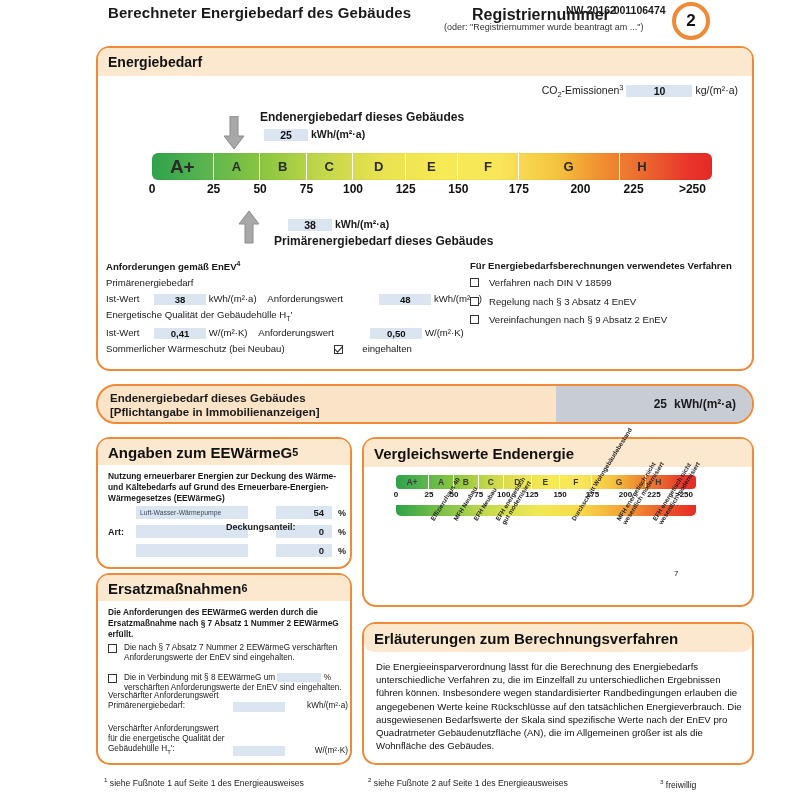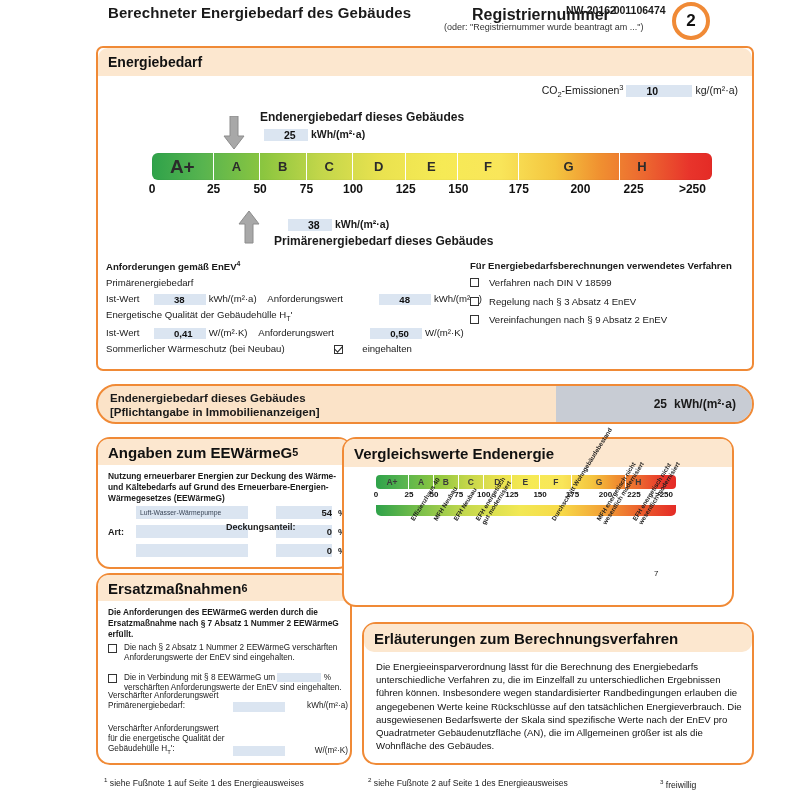--- a/index.html
+++ b/index.html
@@ -25,22 +25,22 @@
     font-weight:bold;
     color:#111;
     display:flex;
     align-items:center;
     padding-left:10px;
   }
   .fld {               
     background:#dbe5f1;
     display:inline-block;
     vertical-align:middle;
-    text-align:left;
-    padding:0 20px;
+    text-align:center;
+    padding:0 4px;
     font-weight:bold;
     color:#111;
   }
   .cb {                
     width:9px; height:9px;
     border:1.2px solid #333;
     display:inline-block;
     position:relative;
     background:#fff;
     vertical-align:middle;
@@ -67,21 +67,21 @@
   #reg-note  { position:absolute; left:444px; top:22px; font-size:9px; color:#333; }
   #page-badge {
     position:absolute; left:672px; top:2px;
     width:38px; height:38px; border-radius:50%;
     border:4px solid #f08a36; background:#fff;
     display:flex; align-items:center; justify-content:center;
     font-size:17px; font-weight:bold; color:#111;
   }
 
   
-  #panel-energiebedarf { left:96px; top:46px; width:658px; height:325px;border-radius:7px; }
+  #panel-energiebedarf { left:96px; top:46px; width:658px; height:325px; }
   #panel-energiebedarf > .panel-head { height:28px; font-size:14px; }
   #co2-row { position:absolute; right:14px; top:34px; font-size:10.5px; white-space:nowrap; }
   #co2-row .fld { width:66px; }
 
   #endenergie-label { position:absolute; left:162px; top:62px; font-size:12px; font-weight:bold; }
   #endenergie-value { position:absolute; left:166px; top:80px; font-size:10.5px; font-weight:bold; }
   #endenergie-value .fld { width:44px; }
   #primaer-value { position:absolute; left:190px; top:170px; font-size:10.5px; font-weight:bold; }
   #primaer-value .fld { width:44px; }
   #primaer-label { position:absolute; left:176px; top:186px; font-size:12px; font-weight:bold; }
@@ -142,38 +142,38 @@
   }
 
   
   #panel-eewarme { left:96px; top:437px; width:256px; height:132px; }
   #panel-eewarme > .panel-head { height:26px; font-size:15px; }
   #ee-intro { position:absolute; left:10px; top:32px; width:236px; font-size:8.4px; font-weight:bold; line-height:1.28; }
   #ee-rows { position:absolute; left:10px; top:65px; width:238px; font-size:9px; }
   #ee-rows .r { display:flex; align-items:center; height:17px; margin-bottom:2px; }
   #ee-rows .artlbl { width:28px; font-weight:bold; }
   #ee-rows .namefld { background:#dbe5f1; height:13px; flex:0 0 112px; font-size:6.8px; color:#3b4758; padding-left:4px; display:flex; align-items:center; }
-  #ee-rows .pctfld { background:#dbe5f1; height:13px; width:56px; text-align:right; padding-right:0; font-weight:bold; font-size:9.5px; display:flex; align-items:center; justify-content:flex-end; }
+  #ee-rows .pctfld { background:#dbe5f1; height:13px; width:56px; text-align:right; padding-right:8px; font-weight:bold; font-size:9.5px; display:flex; align-items:center; justify-content:flex-end; }
   #ee-rows .pct { width:14px; text-align:right; font-weight:bold; }
   #deck-label { position:absolute; left:128px; top:83px; font-size:9px; font-weight:bold; }
 
   
   #panel-ersatz { left:96px; top:573px; width:256px; height:192px; }
   #panel-ersatz > .panel-head { height:26px; font-size:15px; }
   #ers-intro { position:absolute; left:10px; top:32px; width:238px; font-size:8.3px; font-weight:bold; line-height:1.3; }
   #ers-opts { position:absolute; left:10px; top:68px; width:240px; font-size:8.2px; }
   #ers-opts .opt { display:flex; gap:7px; margin-bottom:9px; line-height:1.25; }
   #ers-opts .fld { width:44px; height:9px; }
   #ers-fields { position:absolute; left:10px; top:116px; width:240px; font-size:8.2px; }
   #ers-fields .row { display:flex; justify-content:space-between; align-items:flex-end; margin-bottom:12px; line-height:1.25; }
   #ers-fields .fld { width:52px; height:10px; }
   #ers-fields .unit { width:56px; text-align:right; }
 
   
-  #panel-vergleich { left:342px; top:437px; width:392px; height:170px; }
+  #panel-vergleich { left:362px; top:437px; width:392px; height:170px; }
   #panel-vergleich > .panel-head { height:28px; font-size:15px; }
   #mini-scale { position:absolute; left:32px; top:36px; width:300px; }
   .mini-bar {
     position:relative; height:14px; border-radius:4px;
     background:linear-gradient(to right,
       #2fa24a 0%, #57b44f 9%, #8cc63f 20%, #c2d64a 30%,
       #eae24f 41%, #f6ea55 52%, #f9e65a 62%, #f4c53f 72%,
       #f09030 80%, #ec6730 88%, #e8342b 96%, #e42b26 100%);
     display:flex; align-items:center;
   }
@@ -395,21 +395,21 @@
 
 <div class="panel" id="panel-ersatz">
   <div class="panel-head">
       <span>Ersatzmaßnahmen</span>
       <span class="sup">6</span>
     </div>
   <div id="ers-intro">Die Anforderungen des EEWärmeG werden durch die Ersatzmaßnahme nach § 7 Absatz 1 Nummer 2 EEWärmeG erfüllt.</div>
   <div id="ers-opts">
       <div class="opt">
         <span class="cb" style="flex: 0 0 auto; margin-top: 1px;"></span>
-        <span>Die nach § 2 Absatz 1 Nummer 2 EEWärmeG verschärften Anforderungswerte der EnEV sind eingehalten.</span>
+        <span>Die nach § 7 Absatz 7 Nummer 2 EEWärmeG verschärften Anforderungswerte der EnEV sind eingehalten.</span>
       </div>
       <div class="opt">
         <span class="cb" style="flex: 0 0 auto; margin-top: 1px;"></span>
         <span><span>Die in Verbindung mit § 8 EEWärmeG um </span><span class="fld">&nbsp;</span><span> % verschärften Anforderungswerte der EnEV sind eingehalten.</span></span>
       </div>
     </div>
   <div id="ers-fields">
       <div class="row">
         <span style="flex: 0 0 118px;">Verschärfter Anforderungswert Primärenergiebedarf:</span>
         <span class="fld">&nbsp;</span>

